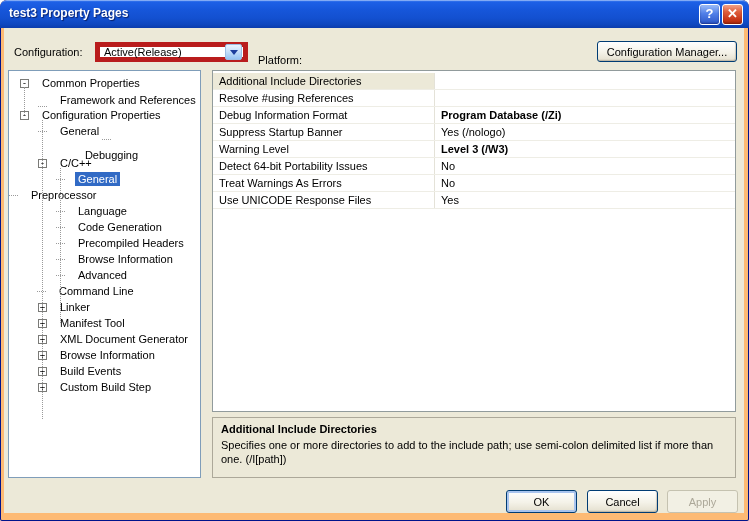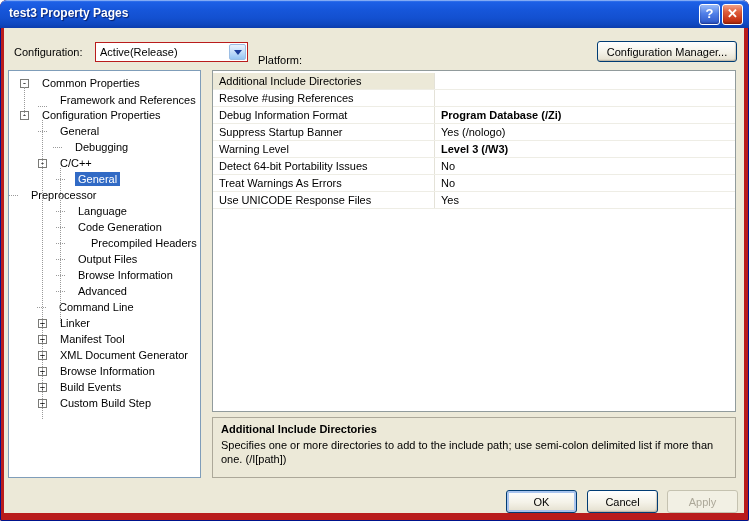--- a/index.html
+++ b/index.html
@@ -1,21 +1,21 @@
 <!DOCTYPE html>
 <html><head>
 <meta charset="utf-8">
 <style>
   * { margin:0; padding:0; box-sizing:border-box; }
   html,body { background:#fff; }
   body { font-family:"Liberation Sans", sans-serif; font-size:11px; color:#000; }
 
   .window {
     position:relative; width:749px; height:521px;
-    background:#b91c1c;
+    background:#fdba74;
     border-radius:7px 7px 2px 2px;
     box-shadow: inset 0 0 0 1px #00138C;
     overflow:hidden;
   }
   .titlebar {
     position:absolute; top:0; left:0; right:0; height:28px;
     border-radius:6px 6px 0 0;
     background:linear-gradient(180deg,#4A86F2 0%,#1D60E6 8%,#1656DA 35%,#1350D0 65%,#0E46BE 88%,#0B3CAC 100%);
     box-shadow: inset 0 1px 0 rgba(255,255,255,.35);
   }
@@ -36,21 +36,21 @@
 
   .body {
     position:absolute; left:4px; top:28px; width:740px; height:485px;
     background:#ECE9D8;
   }
 
   .lbl { position:absolute; height:20px; line-height:20px; white-space:nowrap; }
 
   .combo {
     position:absolute; height:20px; background:#fff;
-    border:1px solid #b91c1c; display:flex; align-items:center;
+    border:5px solid #b91c1c; display:flex; align-items:center;
   }
   .combo-text { flex:1; padding-left:4px; white-space:nowrap; overflow:hidden; }
   .combo-arrow {
     width:17px; height:16px; margin:1px; border-radius:2px;
     border:1px solid #9CBEE4;
     background:linear-gradient(180deg,#E9F3FD 0%,#C8E0FA 45%,#96C4F2 100%);
     display:flex; align-items:center; justify-content:center;
   }
   .combo-arrow::after {
     content:""; width:0; height:0;
@@ -149,21 +149,21 @@
           <span class="tree-label">Framework and References</span>
         </div>
         <div class="tree-row" style="padding-left: 11px;">
           <span class="expand-box">-</span>
           <span class="tree-label">Configuration Properties</span>
         </div>
         <div class="tree-row" style="padding-left: 29px;">
           <span class="leaf-dash"></span>
           <span class="tree-label">General</span>
         </div>
-        <div class="tree-row" style="padding-left: 44px;">
+        <div class="tree-row" style="padding-left: 14px; flex-direction: column;">
           <span class="leaf-dash"></span>
           <span class="tree-label">Debugging</span>
         </div>
         <div class="tree-row" style="padding-left: 29px;">
           <span class="expand-box">-</span>
           <span class="tree-label">C/C++</span>
         </div>
         <div class="tree-row" style="padding-left: 47px;">
           <span class="leaf-dash"></span>
           <span class="tree-label selected">General</span>
@@ -173,27 +173,23 @@
           <span class="tree-label">Preprocessor</span>
         </div>
         <div class="tree-row" style="padding-left: 47px;">
           <span class="leaf-dash"></span>
           <span class="tree-label">Language</span>
         </div>
         <div class="tree-row" style="padding-left: 47px;">
           <span class="leaf-dash"></span>
           <span class="tree-label">Code Generation</span>
         </div>
-        <div class="tree-row" style="padding-left: 47px; gap: 13px;">
+        <div class="tree-row" style="padding-left: 47px;">
           <span class="leaf-dash"></span>
           <span class="tree-label">Precompiled Headers</span>
-        </div>
-        <div class="tree-row" style="padding-left: 47px;">
-          <span class="leaf-dash"></span>
-          <span class="tree-label">Output Files</span>
         </div>
         <div class="tree-row" style="padding-left: 47px;">
           <span class="leaf-dash"></span>
           <span class="tree-label">Browse Information</span>
         </div>
         <div class="tree-row" style="padding-left: 47px;">
           <span class="leaf-dash"></span>
           <span class="tree-label">Advanced</span>
         </div>
         <div class="tree-row" style="padding-left: 28px;">

